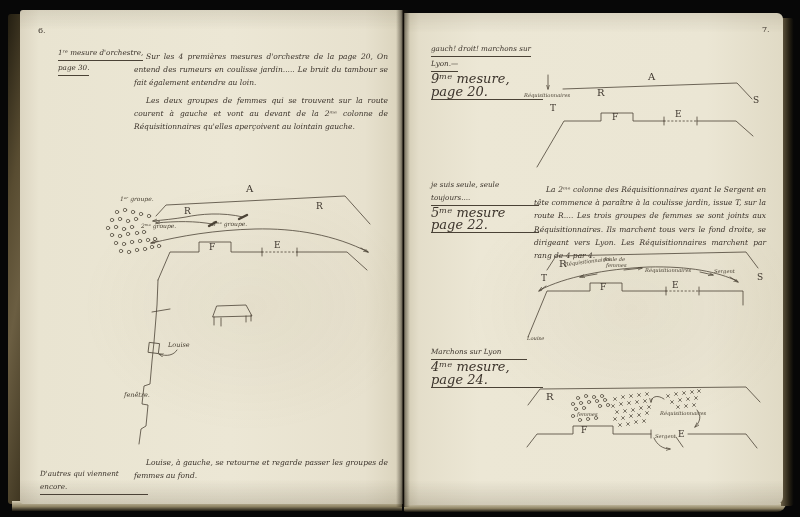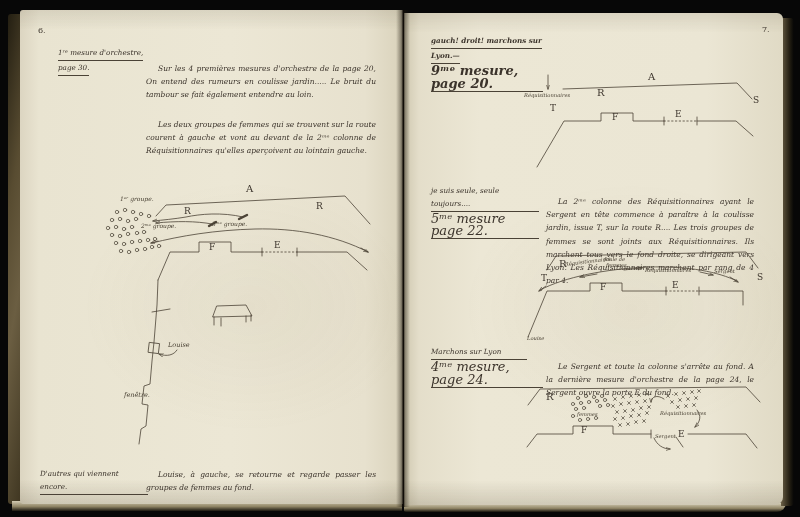--- a/index.html
+++ b/index.html
@@ -23,21 +23,21 @@
                linear-gradient(180deg,rgba(60,48,25,.10) 0,transparent 4%,transparent 95%,rgba(60,48,25,.16) 100%);}
   #spine{position:absolute;left:396px;top:10px;width:14px;height:497px;z-index:5;pointer-events:none;
     background:linear-gradient(90deg,rgba(30,24,12,0),rgba(30,24,12,.45) 38%,#0f0b06 52%,rgba(30,24,12,.42) 64%,rgba(30,24,12,0));}
   .hand{font-family:"DejaVu Serif","DejaVu Sans",serif;font-style:italic;color:#3b332b;}
   .pageno{position:absolute;font-family:"DejaVu Serif",serif;font-style:normal;font-size:8px;color:#3b332b;}
   .mnote{position:absolute;font-size:7.2px;line-height:12.5px;}
   .mnote .u{border-bottom:.8px solid #4a4236;padding-bottom:.5px;display:inline-block;margin-bottom:1px;}
   .mnote .u.rule{padding-right:26px;}
   .mnote .sm{font-size:13px;}
   .body{position:absolute;font-size:7.5px;line-height:13.2px;text-align:justify;}
-  .body p{margin:16px;text-indent:12px;}
+  .body p{margin:4px;text-indent:12px;}
   svg{position:absolute;overflow:visible;}
   svg path,svg rect,svg circle{stroke:#4b4336;stroke-width:.8;fill:none;stroke-linecap:round;stroke-linejoin:round;}
   svg .dot{stroke-dasharray:1.4,2.4;}
   svg .thick{stroke-width:2.4;}
   svg text{font-family:"DejaVu Serif","DejaVu Sans",serif;}
   .cap{font-size:9px;fill:#3b332b;}
   .big{font-size:10px;}
   .scr{font-style:italic;font-size:6px;fill:#46crm;fill:#453d30;}
   .scr5{font-style:italic;font-size:5.2px;fill:#453d30;}
   .scr65{font-style:italic;font-size:6.5px;fill:#453d30;}
@@ -154,21 +154,21 @@
     </div>
     <div class="body hand" style="left:110px;top:442px;width:262px;">
       <p>Louise, à gauche, se retourne et regarde passer les groupes de femmes au fond.</p>
     </div>
   </div>
 
   <div class="page" id="page-right">
     <div class="page-shade"></div>
     <div class="pageno" style="left:358px;top:12px;">7.</div>
 
-    <div class="mnote hand" style="left:27px;top:22px;width:112px;font-weight:bold;">
+    <div class="mnote hand" style="left:27px;top:30px;width:112px;">
       <span class="u">gauch! droit! marchons sur</span><br>
       <span class="u">Lyon.—</span><br>
       <span class="u sm">9ᵐᵉ mesure, page 20.</span>
     </div>
 
     <svg width="248" height="110" viewBox="518 70 248 110" style="left:114px;top:57px;">
       <g>
         <path d="M548,75 L548,89" marker-end="url(#ah)"></path>
         <text class="scr5" x="524" y="97">Réquisitionnaires</text>
         <text class="cap" x="550" y="111">T</text>
@@ -181,21 +181,21 @@
         <path d="M537,167 L564,121 H601 V113 H633 V121 H664"></path>
         <path d="M664,117 V125"></path>
           <path d="M697,117 V125"></path>
         <path class="dot" d="M664,121 H697"></path>
         <path d="M697,121 H736 L753,136"></path>
         <text class="cap" x="612" y="120">F</text>
         <text class="cap" x="675" y="117">E</text>
       </g>
     </svg>
 
-    <div class="mnote hand" style="left:27px;top:172px;width:108px;">
+    <div class="mnote hand" style="left:27px;top:166px;width:108px;">
       <span class="u">je suis seule, seule toujours....</span><br>
       <span class="u sm">5ᵐᵉ mesure page 22.</span>
     </div>
     <div class="body hand" style="left:126px;top:166px;width:240px;">
       <p>La 2ᵐᵉ colonne des Réquisitionnaires ayant le Sergent en tête commence à paraître à la coulisse jardin, issue T, sur la route R.... Les trois groupes de femmes se sont joints aux Réquisitionnaires. Ils marchent tous vers le fond droite, se dirigeant vers Lyon. Les Réquisitionnaires marchent par rang de 4 par 4.</p>
     </div>
 
     <svg width="255" height="105" viewBox="515 245 255 105" style="left:111px;top:232px;">
       <g>
         <path d="M547,270 L556,256 L746,252 L758,268"></path>
@@ -224,23 +224,20 @@
         <path d="M699,291 H743 V305"></path>
         <text class="cap" x="600" y="290">F</text>
         <text class="cap" x="672" y="288">E</text>
         <text class="scr5" x="527" y="340">Louise</text>
       </g>
     </svg>
 
     <div class="mnote hand" style="left:27px;top:333px;width:112px;">
       <span class="u rule">Marchons sur Lyon</span><br>
       <span class="u sm">4ᵐᵉ mesure, page 24.</span>
-    </div>
-    <div class="body hand" style="left:126px;top:331px;width:240px;">
-      <p>Le Sergent et toute la colonne s'arrête au fond. A la dernière mesure d'orchestre de la page 24, le Sergent ouvre la porte E du fond.</p>
     </div>
 
     <svg width="252" height="78" viewBox="518 382 252 78" style="left:114px;top:369px;">
       <g>
         <path d="M528,405 L540,389 L746,387 L760,402"></path>
         <text class="cap big" x="546" y="400">R</text>
       </g>
       <g>
         <path d="M527,447 L537,434 H573 V426 H613 V434 H651"></path>
         <path d="M651,430 V438"></path>

